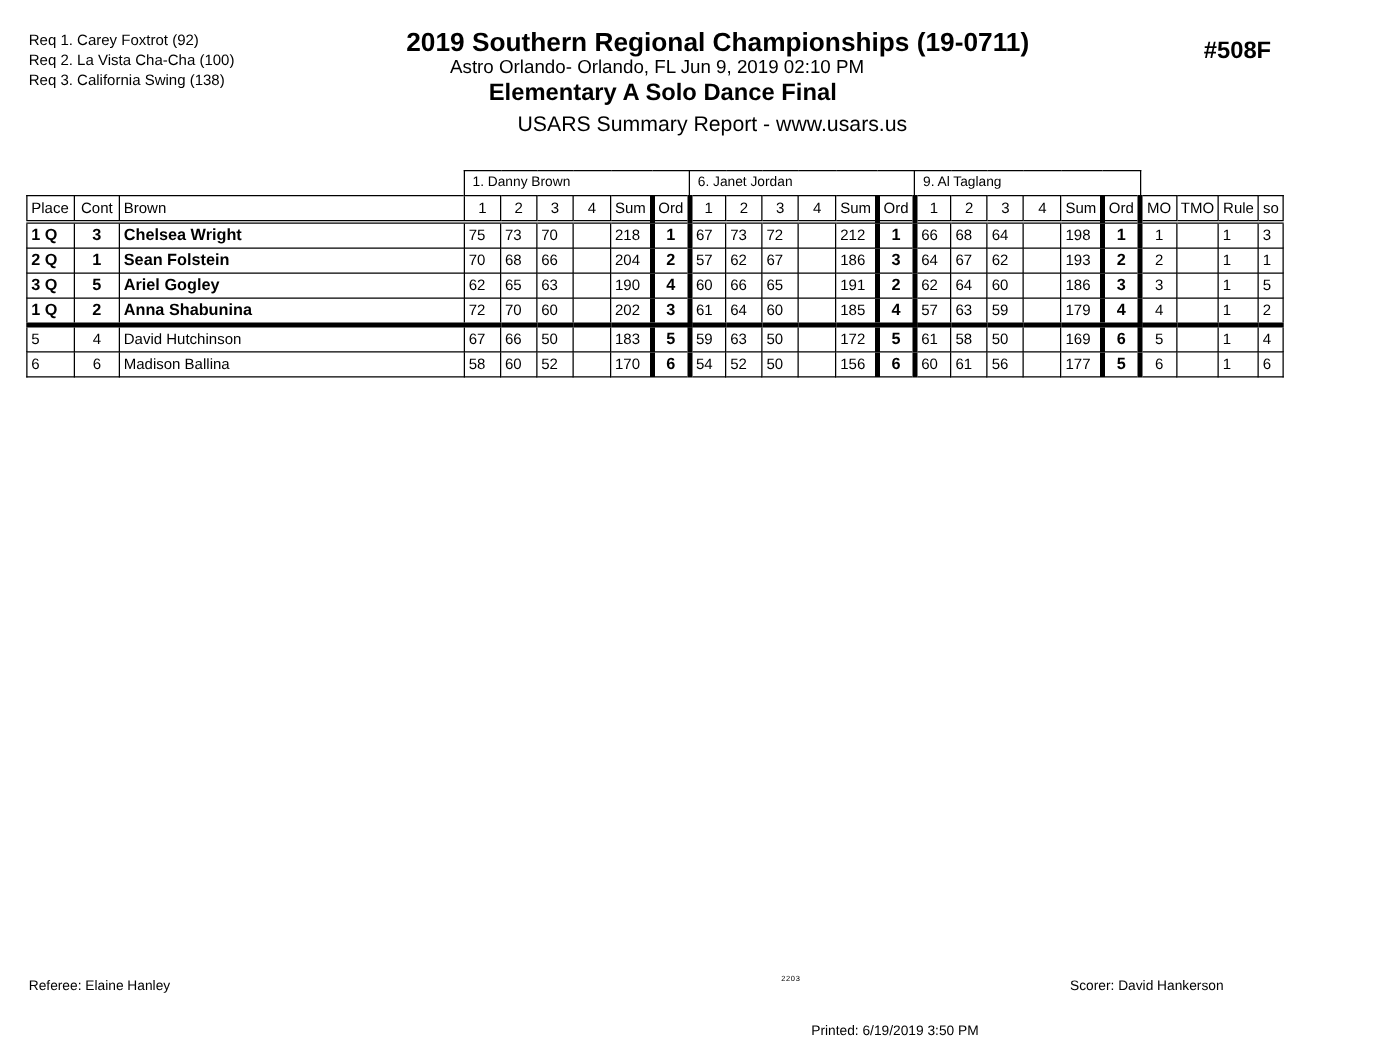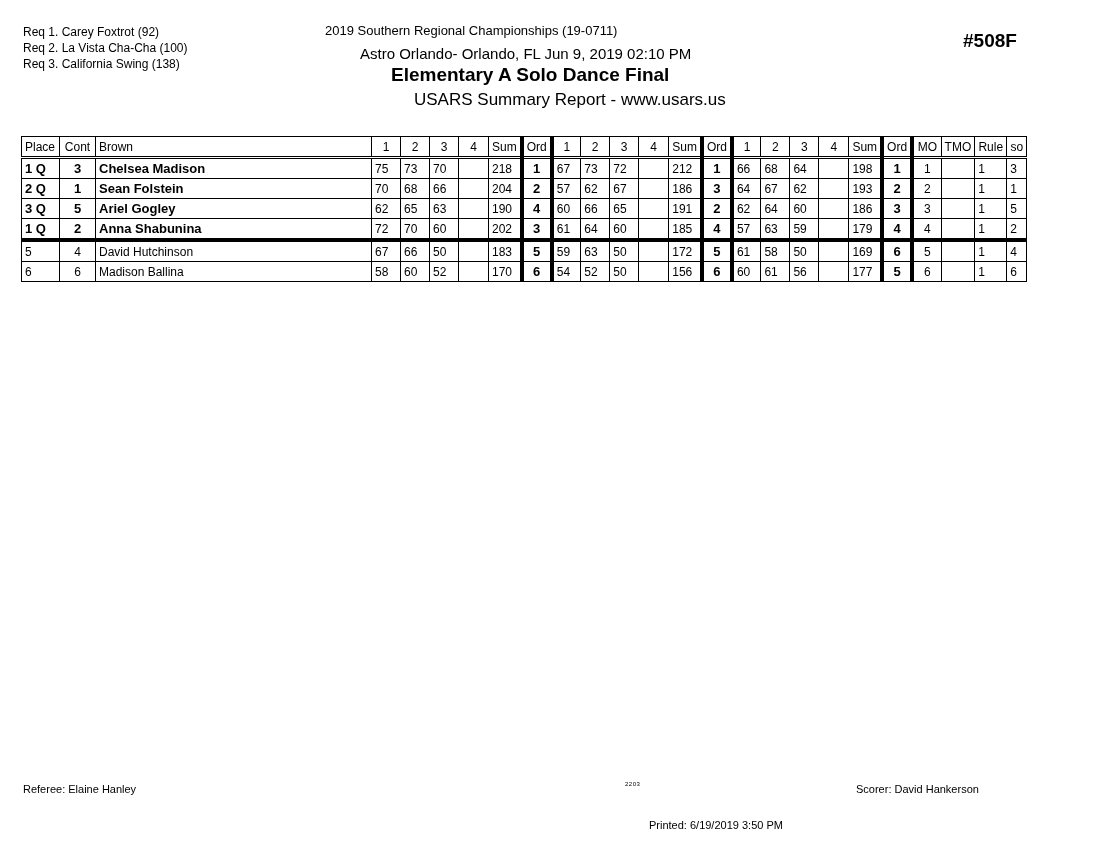--- a/index.html
+++ b/index.html
@@ -1,20 +1,20 @@
 <!DOCTYPE html>
 <html><head>
 <meta charset="utf-8">
 <style>
   html, body { margin:0; padding:0; background:#ffffff; }
   body { width:1100px; height:850px; position:relative; overflow:hidden;
          font-family:"Liberation Sans", sans-serif; color:#000; }
   .abs { position:absolute; white-space:nowrap; }
   .req { left:23px; font-size:12px; line-height:14px; }
-  .title { font-weight:normal; font-size:13px; }
+  .title { font-weight:bold; font-size:21px; }
   .sub { font-size:15px; }
   .event { font-weight:bold; font-size:19px; }
   .report { font-size:17px; }
   .num { font-weight:bold; font-size:19px; }
 
   table.grid { position:absolute; left:21px; top:136px; border-collapse:collapse;
                font-size:12px; table-layout:fixed; }
   table.grid td { border:1px solid #000; padding:0 3px; height:19px; line-height:18px;
                   overflow:hidden; white-space:nowrap; }
   table.grid td.blank { border:none; }
@@ -67,20 +67,27 @@
       <col style="width:29px">
       <col style="width:30px">
       <col style="width:31px">
       <col style="width:27px">
     <col style="width:29px">
       <col style="width:33px">
       <col style="width:32px">
       <col style="width:20px">
   </colgroup>
   <tbody>
+      <tr class="judges">
+    <td class="blank" colspan="3"></td>
+    <td class="jname" colspan="6">1.  Danny Brown</td>
+    <td class="jname" colspan="6">6.  Janet Jordan</td>
+    <td class="jname" colspan="6">9.  Al Taglang</td>
+    <td class="blank" colspan="4"></td>
+  </tr>
   <tr class="hdr">
     <td class="left">Place</td>
     <td>Cont</td>
     <td class="left">Brown</td>
     <td>1</td>
     <td>2</td>
     <td>3</td>
     <td>4</td>
     <td>Sum</td>
     <td class="ordhdr">Ord</td>
@@ -99,21 +106,21 @@
     <td>MO</td>
     <td>TMO</td>
     <td>Rule</td>
     <td>so</td>
   </tr>
   </tbody>
     <tbody id="rows">
       <tr class="q">
         <td class="l">1 Q</td>
         <td class="c">3</td>
-        <td class="l">Chelsea Madison</td>
+        <td class="l">Chelsea Wright</td>
         <td class="l sc">75</td>
         <td class="l sc">73</td>
         <td class="l sc">70</td>
         <td class="l sc"></td>
         <td class="r sc">218</td>
         <td class="ord">1</td>
         <td class="l sc">67</td>
         <td class="l sc">73</td>
         <td class="l sc">72</td>
         <td class="l sc"></td>

